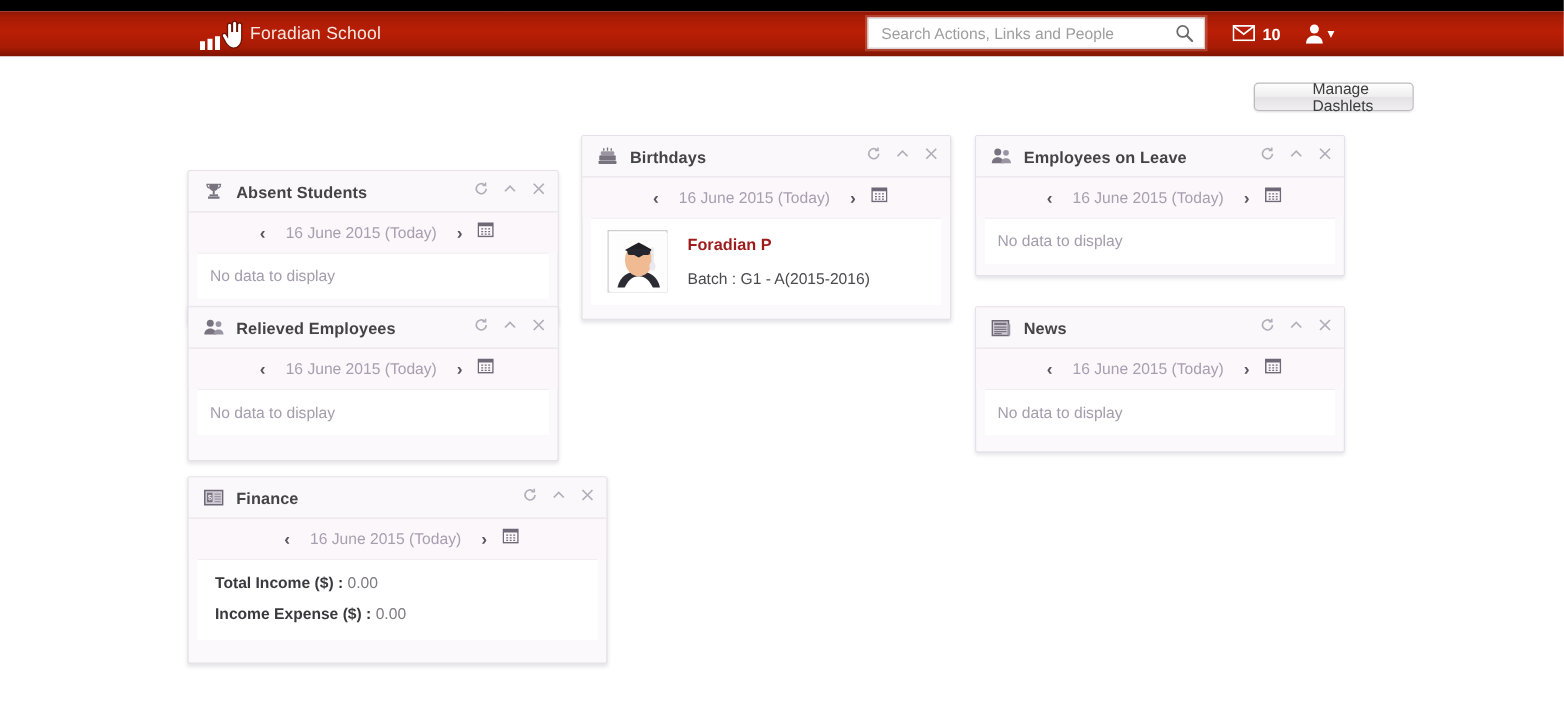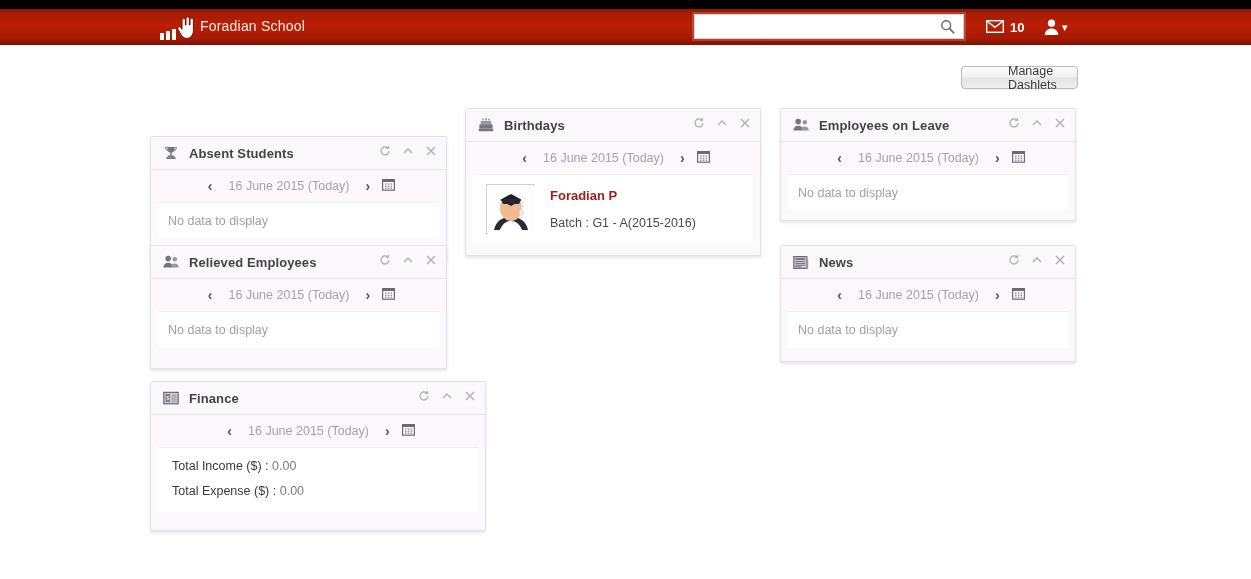--- a/index.html
+++ b/index.html
@@ -79,22 +79,22 @@
 
   .user-wrap {
     position: absolute; left: 1044px; top: 10px;
     display: flex; align-items: center; gap: 3px;
   }
   .user-icon { width: 15px; height: 16px; display: block; }
   .user-caret { color: #ffffff; font-size: 11px; line-height: 1; }
 
   
   .manage-btn {
-    position: absolute; left: 961px; top: 66px;
-    width: 117px; height: 23px;
+    position: absolute; left: 1003px; top: 66px;
+    width: 128px; height: 23px;
     background: linear-gradient(to bottom, #fdfdfd 0%, #f0eff0 48%, #e4e2e5 52%, #efeef0 100%);
     border: 1px solid #bdbabd;
     border-radius: 4px;
     color: #3c3c3c; font-size: 12.5px;
     display: flex; align-items: center; justify-content: center;
     cursor: pointer;
     box-shadow: 0 1px 1px rgba(0,0,0,.06);
     padding-left: 46px;
   }
 
@@ -170,21 +170,21 @@
     color: #9e1b1b; font-size: 13px; font-weight: bold; margin-bottom: 13px;
   }
   .bday-batch { color: #4a4a4e; font-size: 12.5px; }
 
   
   .fin-line {
     font-size: 12.5px; color: #7d7a80;
     padding: 11px 0 0 14px;
   }
   .fin-line:last-child { padding-bottom: 14px; }
-  .fin-label { color: #3a3a3e; font-weight: normal; }
+  .fin-label { color: #3a3a3e; font-weight: bold; }
 </style>
 </head>
 <body>
 
 <div class="top-strip"></div>
 
 <div class="header">
   <div class="header-inner">
 
     <div class="logo-wrap">
@@ -192,20 +192,21 @@
         <i></i><i></i><i></i>
       </span>
       <svg class="hand-cursor" viewBox="0 0 20 24">
         <path d="M6 10V4.2c0-1 .8-1.7 1.7-1.7s1.7.8 1.7 1.7V9h.6V2.6c0-1 .8-1.7 1.7-1.7s1.7.8 1.7 1.7V9h.6V4c0-.9.8-1.7 1.7-1.7S17.4 3.1 17.4 4v10.4c0 4.3-2.5 8-6.6 8-3.3 0-4.6-1.6-6.2-4.3L2 13.3c-.5-.9-.2-2 .7-2.4.8-.4 1.8-.1 2.3.7l1 1.6V10z" fill="#ffffff" stroke="#6b1002" stroke-width="1"></path>
       </svg>
     </div>
 
     <div class="brand">Foradian School</div>
 
     <div class="search-box">
+      <input class="search-input" type="text" placeholder="Search Actions, Links and People" style="">
       <svg class="search-icon" viewBox="0 0 16 16">
         <circle cx="6.6" cy="6.6" r="4.7" fill="none" stroke="#6b6b6b" stroke-width="1.5"></circle>
         <line x1="10" y1="10" x2="14.6" y2="14.8" stroke="#6b6b6b" stroke-width="1.8" stroke-linecap="round"></line>
       </svg>
     </div>
 
     <div class="mail-wrap">
       <svg class="mail-icon" viewBox="0 0 18 13">
         <rect x="0.7" y="0.7" width="16.6" height="11.6" fill="none" stroke="#ffffff" stroke-width="1.4"></rect>
         <path d="M0.9 1L9 7.4 17.1 1" fill="none" stroke="#ffffff" stroke-width="1.4"></path>
@@ -363,21 +364,21 @@
           <path d="M3 6h1.5M5.8 6h1.5M8.6 6h1.5M3 8.2h1.5M5.8 8.2h1.5M8.6 8.2h1.5M3 10.2h1.5M5.8 10.2h1.5M8.6 10.2h1.5" stroke="#6e6877" stroke-width="1"></path>
         </svg>
     </span>
   </div>
   <div class="dashlet-body">
     <div class="fin-line">
       <span class="fin-label">Total Income ($) :</span>
       <span>0.00</span>
     </div>
     <div class="fin-line">
-      <span class="fin-label">Total Expense ($) :</span>
+      <span class="fin-label">Income Expense ($) :</span>
       <span>0.00</span>
     </div>
   </div>
 </div>
 
 <div class="dashlet" style="left:465px; top:108px; width:296px; height:148px;">
   <div class="dashlet-head">
     <span class="dashlet-icon">
       <svg width="16" height="16" viewBox="0 0 16 16">
         <path d="M5 1.6v2M8 1v2.6M11 1.6v2" stroke="#78737f" stroke-width="1.1"></path>

